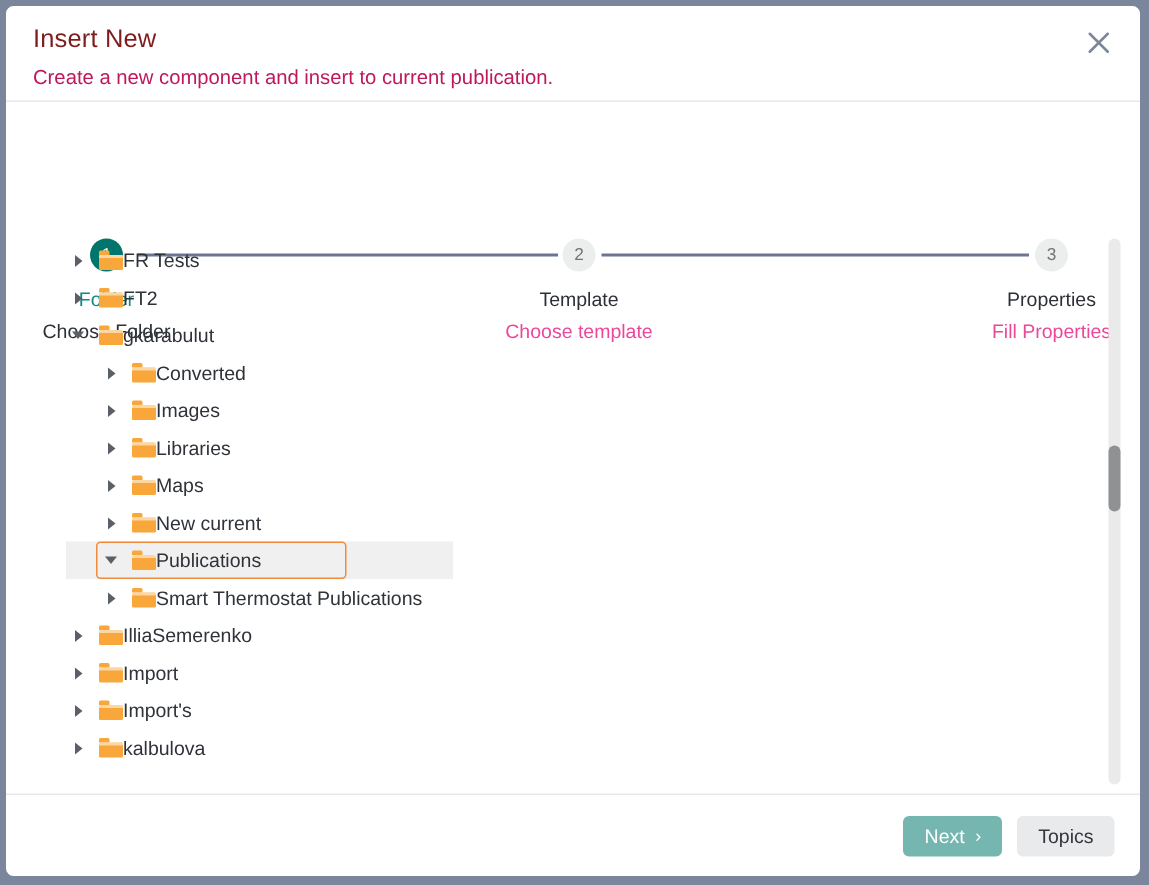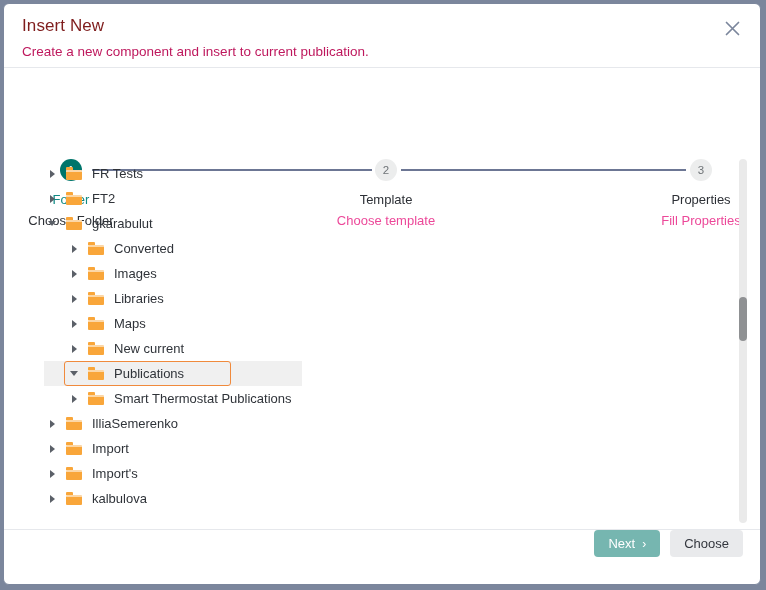--- a/index.html
+++ b/index.html
@@ -215,21 +215,20 @@
     position: absolute;
     left: 0;
     top: 3px;
     width: 16px;
     height: 2px;
     background: #ffffff;
     opacity: .55;
   }
   .tlabel {
     position: relative;
-    margin-left: 10px;
     font-size: 13px;
     color: #2f3339;
     white-space: nowrap;
     line-height: 25px;
   }
 
   
   .vscroll {
     position: absolute;
     right: 13px;
@@ -248,21 +247,21 @@
     background: #8f9193;
     border-radius: 4px;
     cursor: pointer;
   }
 
   
   .dlg-footer {
     flex: 0 0 54px;
     height: 54px;
     display: flex;
-    align-items: flex-start;
+    align-items: center;
     justify-content: flex-end;
     padding-right: 17px;
     gap: 10px;
     box-sizing: border-box;
   }
   .btn {
     height: 27px;
     min-width: 62px;
     border-radius: 4px;
     border: none;
@@ -489,17 +488,17 @@
       <div class="vscroll">
         <div class="thumb"></div>
       </div>
     </div>
 
     <div class="dlg-footer">
       <button class="btn btn-next">
         <span>Next</span>
         <span class="chev">›</span>
       </button>
-      <button class="btn btn-cancel">Choose</button>
+      <button class="btn btn-cancel">Topics</button>
     </div>
 
   </div>
 </div>
 
 </body></html>

